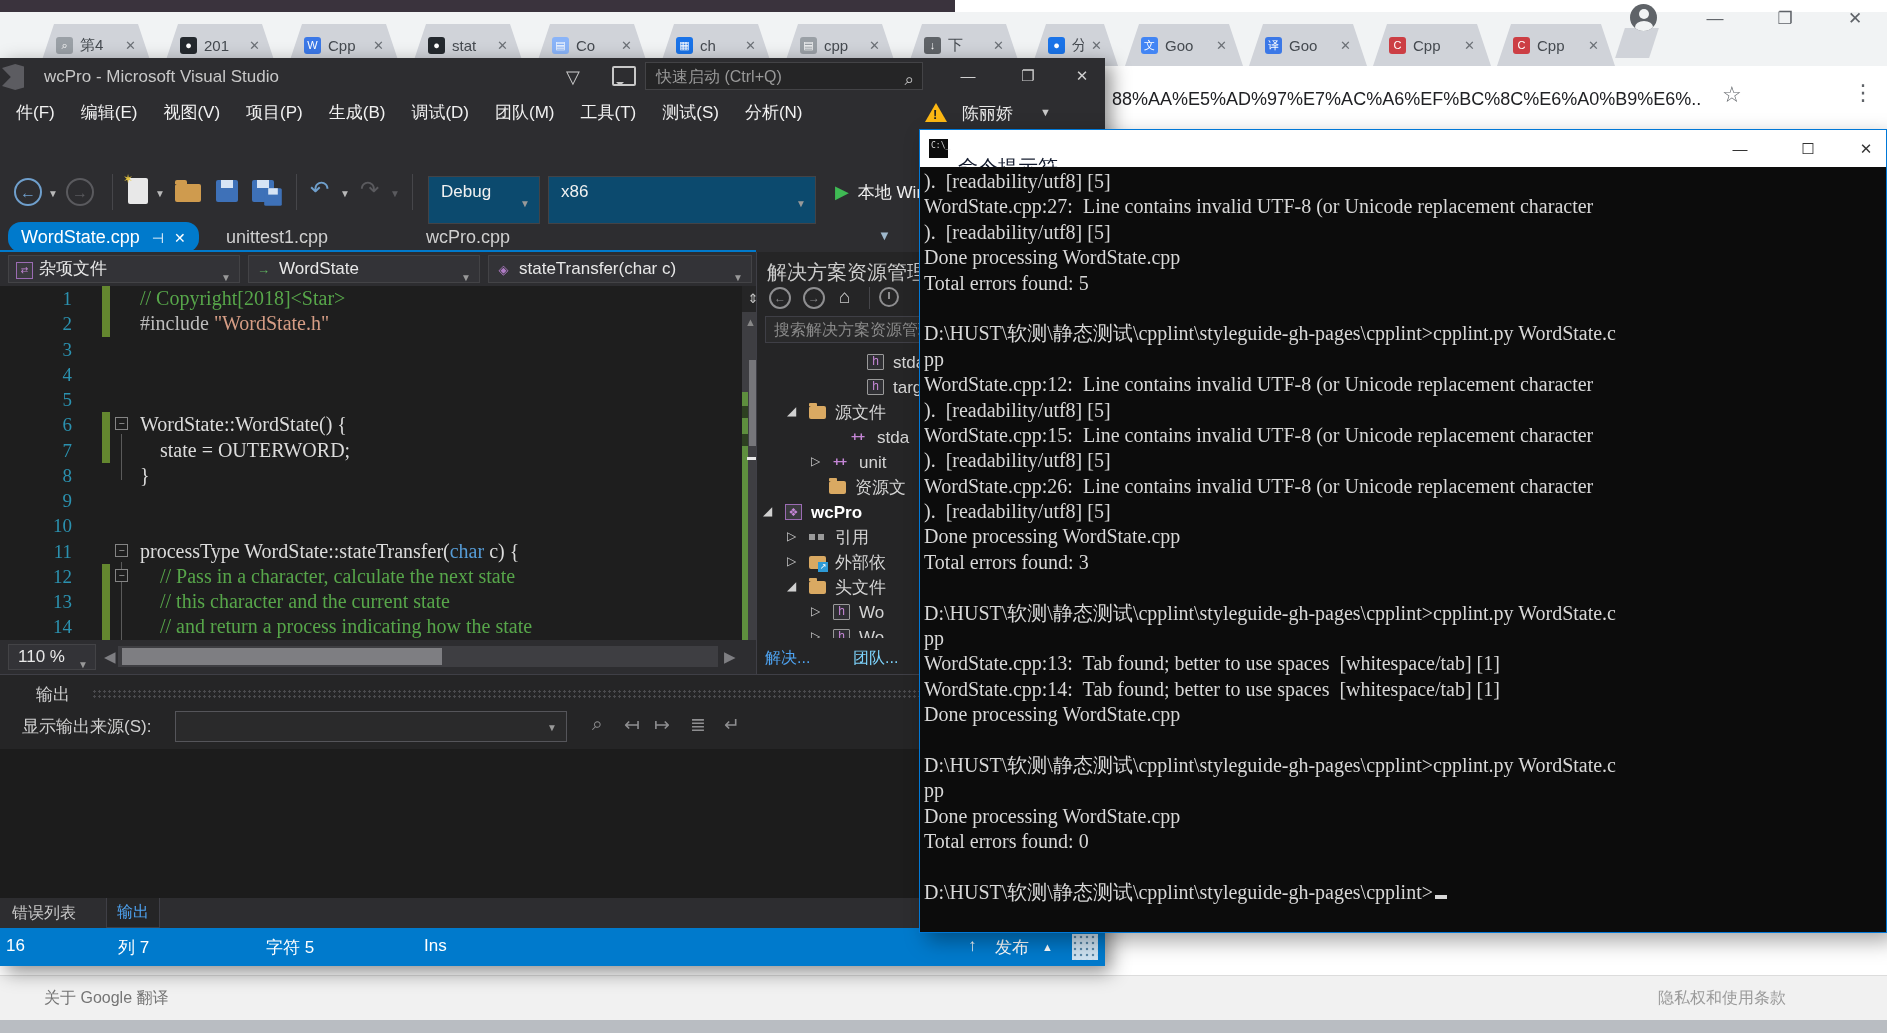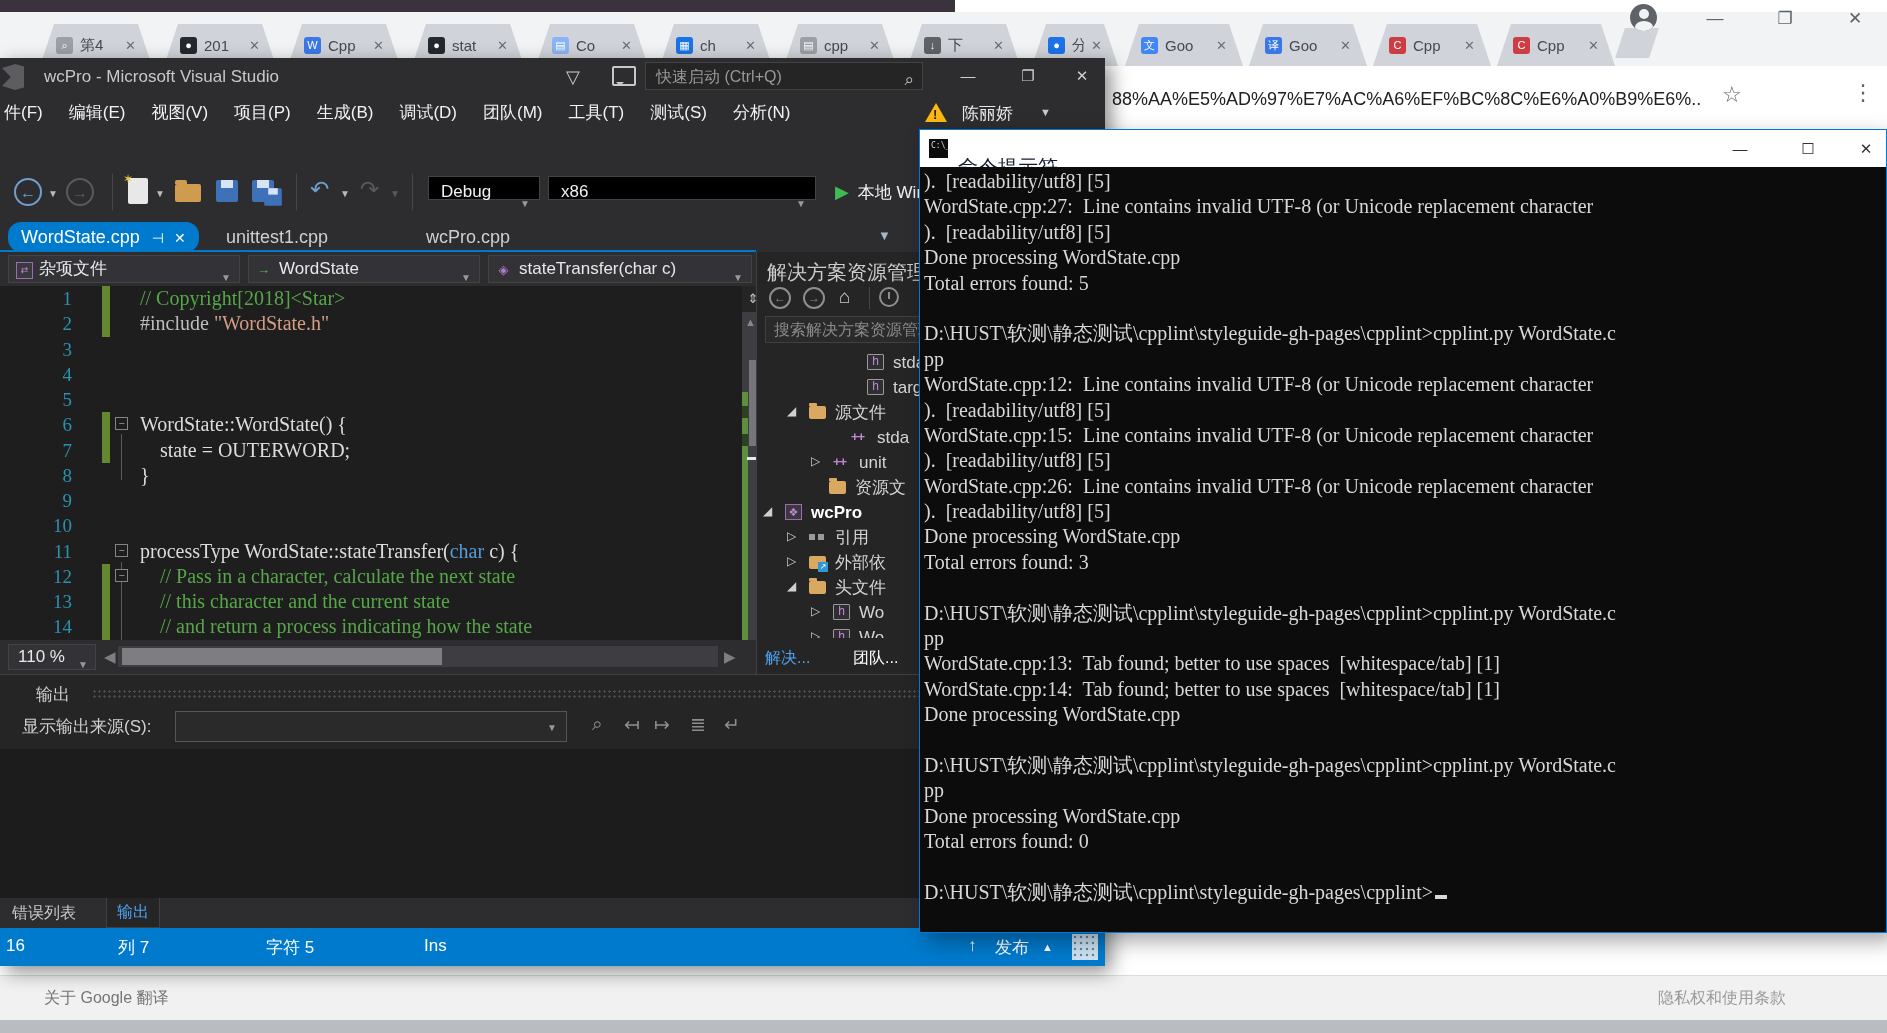--- a/index.html
+++ b/index.html
@@ -47,42 +47,42 @@
   #vs-filter-icon{left:566px;top:8px;font-size:18px;color:#c8c8c8;}
   #vs-feedback-icon{left:612px;top:8px;width:20px;height:16px;border:2px solid #c8c8c8;border-radius:2px;}
   #vs-feedback-icon::after{content:"";position:absolute;left:2px;top:14px;border:4px solid transparent;border-top-color:#c8c8c8;}
   #vs-quick{left:645px;top:4px;width:278px;height:28px;background:#252526;border:1px solid #434346;
       font-size:16px;color:#999;line-height:28px;padding-left:10px;box-sizing:border-box;}
   #vs-quick .q-glass{position:absolute;right:8px;top:3px;color:#c8c8c8;font-size:17px;}
   .vswin-btn{top:4px;width:40px;height:28px;text-align:center;line-height:28px;color:#d0d0d0;font-size:15px;}
   
   #vs-menubar{left:0;top:38px;width:1105px;height:34px;font-size:17px;}
   .menu-item{display:inline-block;margin-right:26px;color:#f1f1f1;line-height:34px;}
-  #vs-menubar-inner{position:absolute;left:4px;top:0;white-space:nowrap;text-align:right;}
+  #vs-menubar-inner{position:absolute;left:16px;top:0;white-space:nowrap;text-align:right;}
   #vs-warn{left:925px;top:7px;width:0;height:0;border-left:11px solid transparent;border-right:11px solid transparent;border-bottom:19px solid #fdb813;}
   #vs-warn::after{content:"!";position:absolute;left:-3px;top:4px;font-size:13px;font-weight:bold;color:#222;}
   #vs-user{left:962px;top:6px;font-size:17px;color:#e8e8e8;}
   #vs-user-caret{left:1040px;top:10px;font-size:11px;color:#c8c8c8;}
   #vs-menubar2{left:4px;top:72px;width:1105px;height:34px;font-size:17px;text-align:right;}
   
   #vs-toolbar{left:0;top:106px;width:1105px;height:58px;}
   .tb-circle{top:14px;width:28px;height:28px;border:2px solid #6f9fcc;border-radius:50%;
       color:#6f9fcc;text-align:center;line-height:26px;font-size:16px;box-sizing:border-box;}
   .tb-circle.dim{border-color:#5a5a5e;color:#5a5a5e;}
   .tb-caret{top:24px;font-size:10px;color:#b9b9b9;}
   .tb-sep{top:10px;width:1px;height:36px;background:#46464a;}
   .tb-glyph{top:12px;font-size:23px;}
   .file-ic{top:14px;width:20px;height:26px;background:#e8e8e8;border-radius:2px;}
   .file-ic::after{content:"✶";position:absolute;left:-5px;top:-6px;color:#e8c63f;font-size:12px;}
   .folder-ic{top:20px;width:26px;height:18px;background:#cf9b4e;border-radius:2px;}
   .folder-ic::before{content:"";position:absolute;left:0;top:-4px;width:12px;height:4px;background:#cf9b4e;border-radius:2px 2px 0 0;}
   .save-ic{top:16px;width:22px;height:22px;background:#3e71b8;border-radius:2px;}
   .save-ic::after{content:"";position:absolute;left:5px;top:0;width:12px;height:8px;background:#d6e4f5;}
   .save-ic.small{transform:scale(.8);}
-  .tb-combo{top:12px;height:24px;background:#000000;border:1px solid #434346;
+  .tb-combo{top:12px;height:48px;background:#0c4a6e;border:1px solid #434346;
       font-size:17px;color:#f1f1f1;line-height:30px;padding-left:12px;box-sizing:border-box;}
   .tb-combo .cbx-caret{position:absolute;right:9px;top:12px;font-size:10px;color:#999;}
   #vs-run{left:835px;top:12px;height:34px;font-size:17px;color:#f1f1f1;line-height:32px;white-space:nowrap;}
   #vs-run .play{color:#3fba54;margin-right:9px;font-size:18px;}
   #vs-run .cbx-caret{font-size:10px;color:#999;margin-left:10px;}
   
   #vs-tabs{left:0;top:164px;width:1105px;height:30px;}
   .doc-tab{top:0;height:30px;font-size:18px;line-height:30px;padding:0 13px;color:#cfcfcf;white-space:nowrap;}
   .doc-tab.active{background:#007acc;color:#ffffff;}
   .doc-tab .pin{font-size:14px;margin-left:12px;}
@@ -151,21 +151,21 @@
   .ticn.cpp{color:#c586d6;font-weight:bold;font-size:13px;line-height:16px;letter-spacing:-1px;}
   .ticn.folder{background:#d9a962;border-radius:2px;height:13px !important;margin-top:2px;}
   .ticn.folder::before{content:"";position:absolute;left:0;top:-3px;width:8px;height:3px;background:#d9a962;border-radius:1px 1px 0 0;}
   .ticn.folder-ext{background:#d9a962;border-radius:2px;height:13px !important;margin-top:2px;}
   .ticn.folder-ext::after{content:"↗";position:absolute;right:-2px;bottom:-3px;width:10px;height:10px;background:#2d9ad6;color:#fff;font-size:8px;line-height:10px;text-align:center;}
   .ticn.proj{background:#3a3a3e;border:1px solid #9b6bb3;box-sizing:border-box;color:#c586d6;font-size:11px;line-height:14px;text-align:center;}
   .ticn.ref{margin-top:5px;}
   .ticn.ref::before{content:"";position:absolute;left:0;top:0;width:6px;height:6px;background:#9a9a9a;}
   .ticn.ref::after{content:"";position:absolute;left:9px;top:0;width:6px;height:6px;background:#9a9a9a;}
   #se-tabs{left:0;top:392px;width:349px;height:30px;font-size:16px;}
-  .se-tab{top:4px;color:#ffffff;}
+  .se-tab{top:4px;color:#7dd3fc;}
   .se-tab.active{color:#4ea3f1;}
   
   #vs-output{left:0;top:616px;width:1105px;height:224px;background:#252526;border-top:1px solid #3f3f46;}
   #out-title{left:36px;top:8px;font-size:17px;color:#d0d0d0;}
   #out-grip{left:92px;top:14px;width:1000px;height:10px;
       background-image:radial-gradient(#4a4a4d 1px,transparent 1.3px);background-size:5px 5px;}
   #out-srclabel{left:22px;top:40px;font-size:17px;color:#d0d0d0;}
   #out-combo{left:175px;top:36px;width:390px;height:29px;background:#2a2a2b;border:1px solid #55555a;}
   #out-combo .cbx-caret{position:absolute;right:9px;top:10px;font-size:10px;color:#999;}
   .out-ic{top:38px;font-size:19px;color:#8e8e90;}

